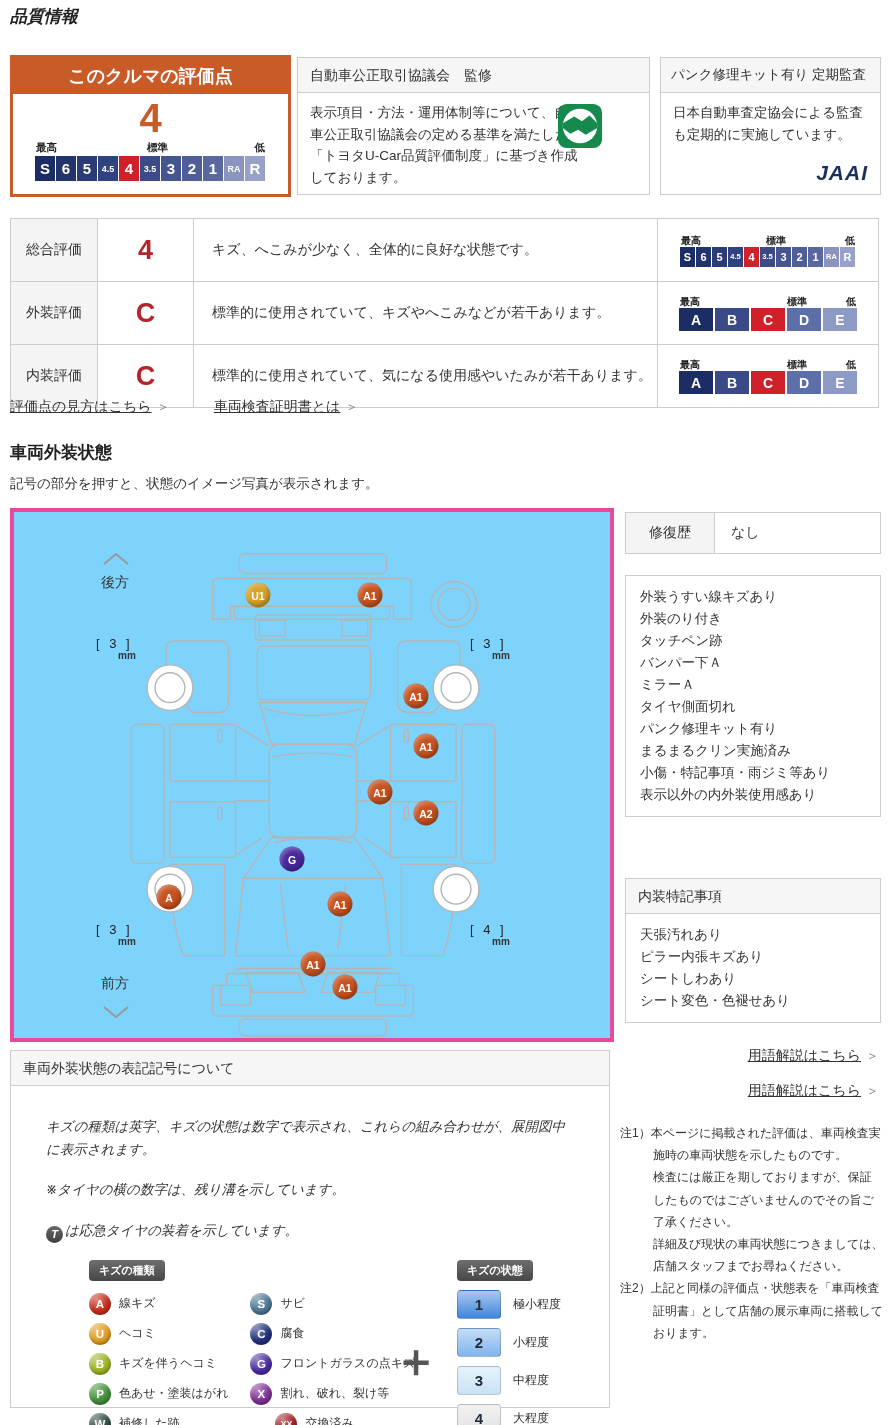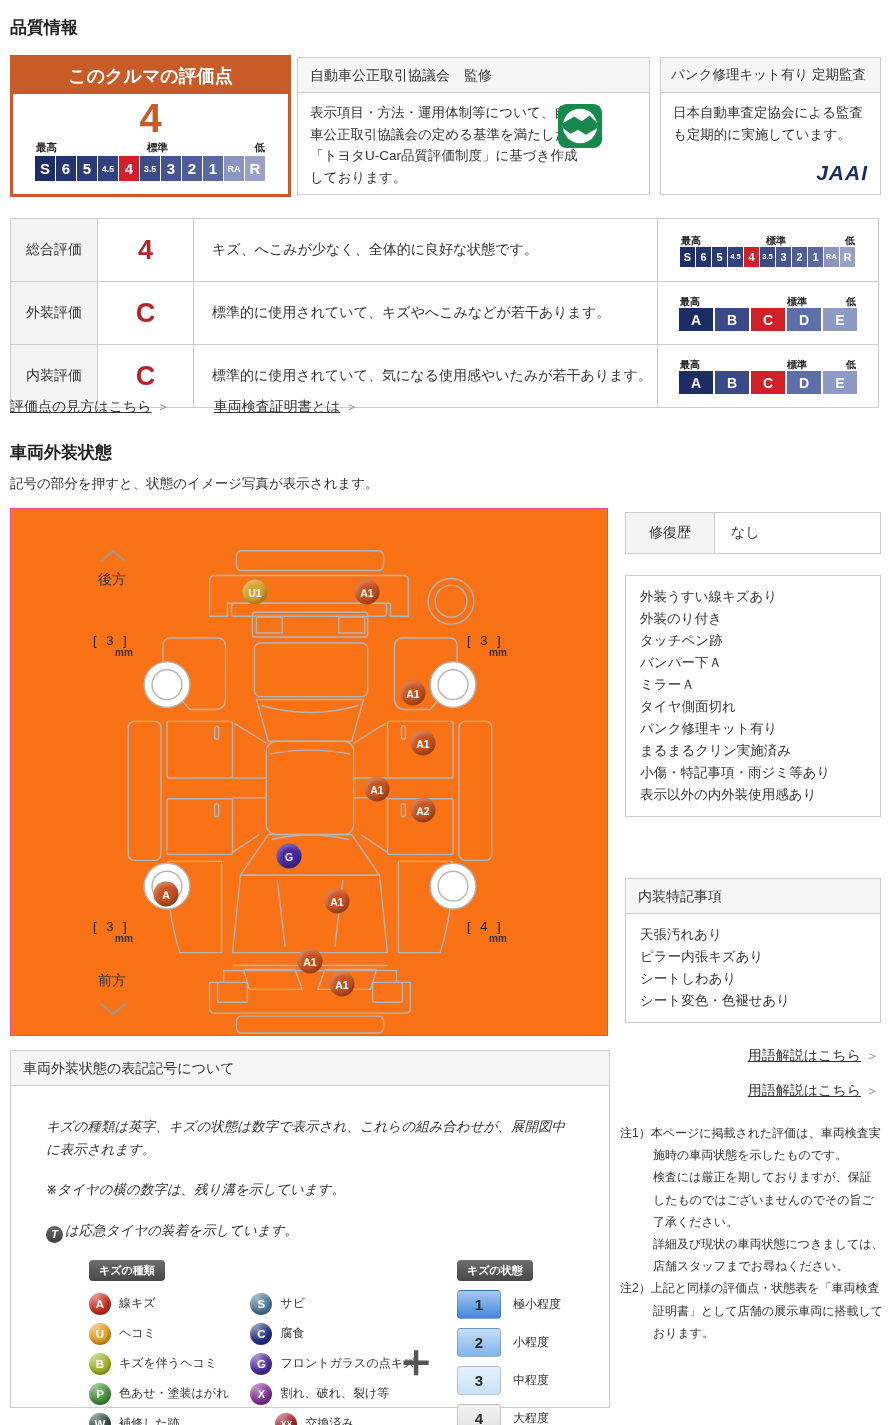--- a/index.html
+++ b/index.html
@@ -55,21 +55,21 @@
   td.scale-cell{width:204px;padding:4px 8px;}
 
   .link{font-size:14px;color:#333;text-decoration:underline;cursor:pointer;}
   .chev{color:#888;text-decoration:none;margin-left:5px;font-size:13px;display:inline-block;}
   #top-links{left:10px;top:397px;display:flex;gap:44px;}
 
   #ext-title{left:10px;top:441px;}
   #ext-sub{left:10px;top:475px;font-size:13.5px;}
 
   
-  #diagram-box{left:10px;top:508px;width:596px;height:526px;border:1px solid #ec4899;background:#f97316;position:absolute;}
+  #diagram-box{left:10px;top:508px;width:596px;height:526px;border:4px solid #ec4899;background:#7dd3fc;position:absolute;}
   .dir-label{position:absolute;font-size:14px;color:#333;}
   .tire{position:absolute;width:52px;}
   .tval{font-size:13px;color:#222;letter-spacing:3px;white-space:nowrap;}
   .tval::before{content:"[ ";}
   .tval::after{content:" ]";}
   .tunit{display:block;font-size:10px;font-weight:bold;margin-top:-2px;padding-left:22px;}
   .marker{position:absolute;width:25px;height:25px;border-radius:50%;color:#fff;font-weight:bold;font-size:10.5px;display:flex;align-items:center;justify-content:center;transform:translate(-50%,-50%);cursor:pointer;
     box-shadow:inset -2px -3px 4px rgba(0,0,0,.28), inset 2px 3px 4px rgba(255,255,255,.30);}
 
   
@@ -105,21 +105,21 @@
   .cond-box{width:42px;height:27px;border-radius:4px;display:flex;align-items:center;justify-content:center;font-size:15px;font-weight:bold;color:#222b36;border:1px solid rgba(0,0,0,.18);}
 
   svg.outline{position:absolute;left:0;top:0;}
   .chevron-svg{position:absolute;}
 </style>
 </head>
 <body>
 
 <div class="page">
 
-  <div class="abs h1" style="left:10px;top:16px;">品質情報</div>
+  <div class="abs h1" style="left:10px;top:5px;font-style:italic;">品質情報</div>
 
   <div class="abs" id="score-box">
     <div class="score-header">このクルマの評価点</div>
     <div class="score-num">4</div>
     <div class="scale scale-lg">
         <div class="scale-labels">
           <span class="lab-high">最高</span>
           <span class="lab-mid">標準</span>
           <span class="lab-low">低</span>
         </div>

